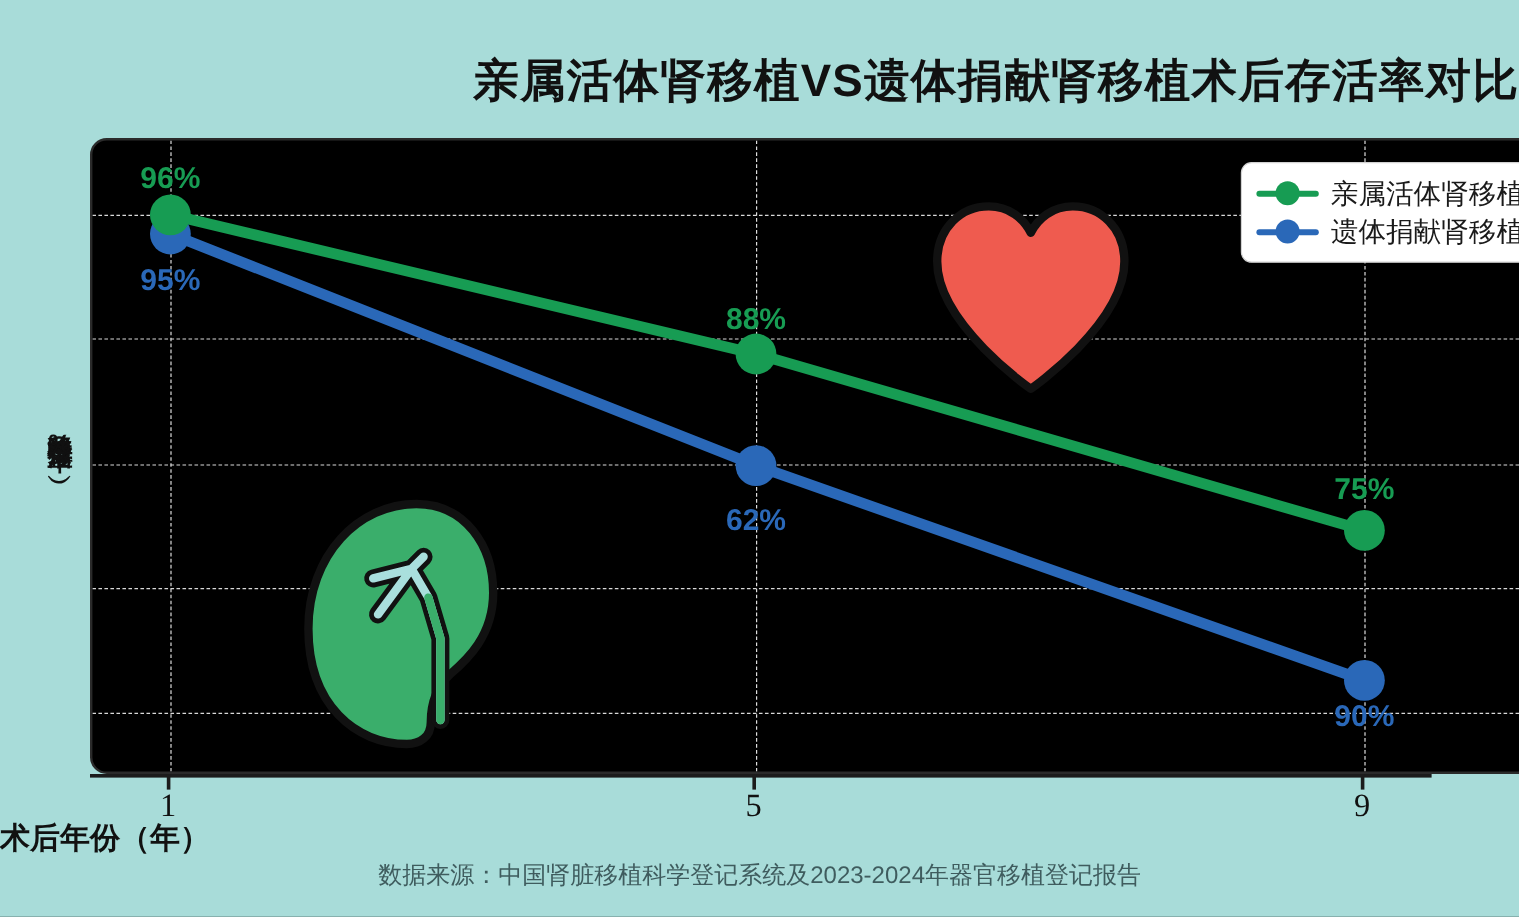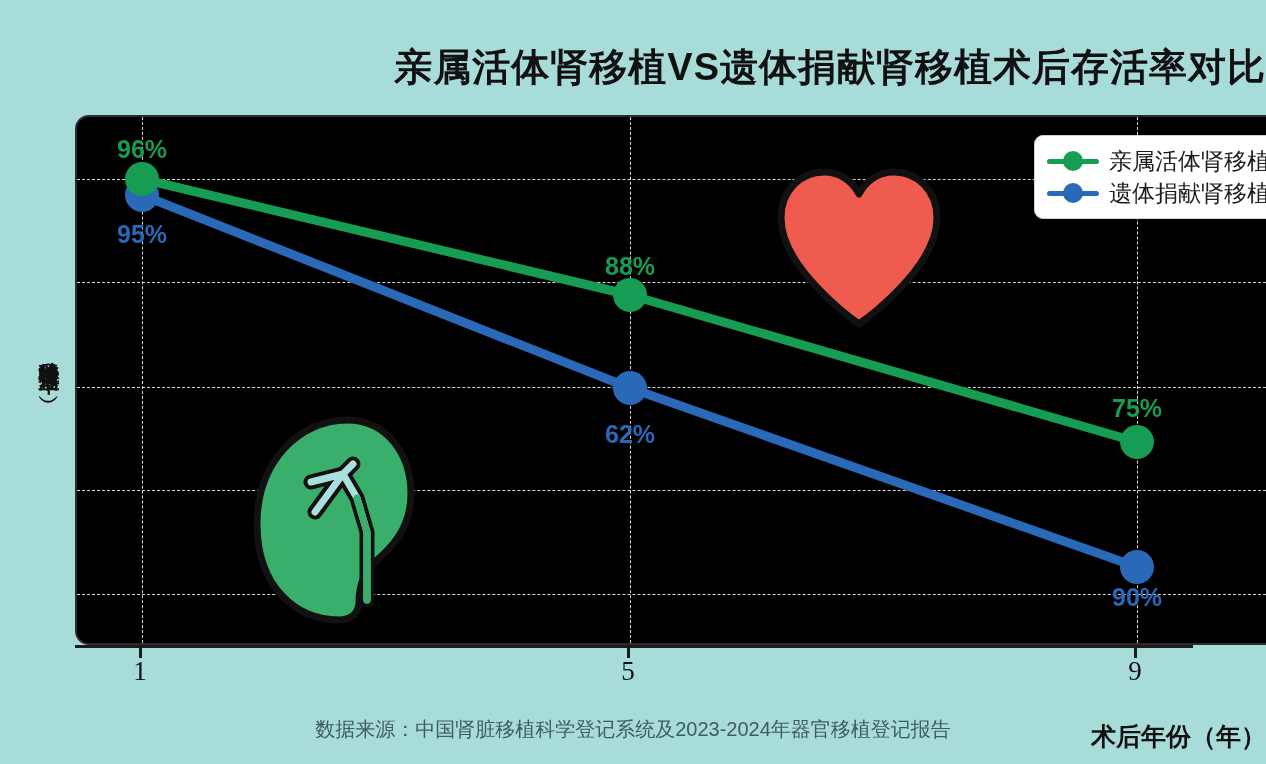--- a/index.html
+++ b/index.html
@@ -67,25 +67,24 @@
     top: 656px;
     transform: translateX(-50%);
     font-size: 27px;
     color: #111111;
     font-family: "Liberation Serif", "DejaVu Serif", serif;
   }
 
   #x-axis-title {
     position: absolute;
     top: 682px; left: 0; right: 0;
-    text-align: right;
+    text-align: left;
     font-size: 25px;
     font-weight: bold;
     color: #111111;
-    margin-top: 38px;
   }
   #source-note {
     position: absolute;
     top: 716px; left: 0; right: 0;
     text-align: center;
     font-size: 20px;
     color: #3f5c5e;
   }
   #y-axis-title {
     position: absolute;

